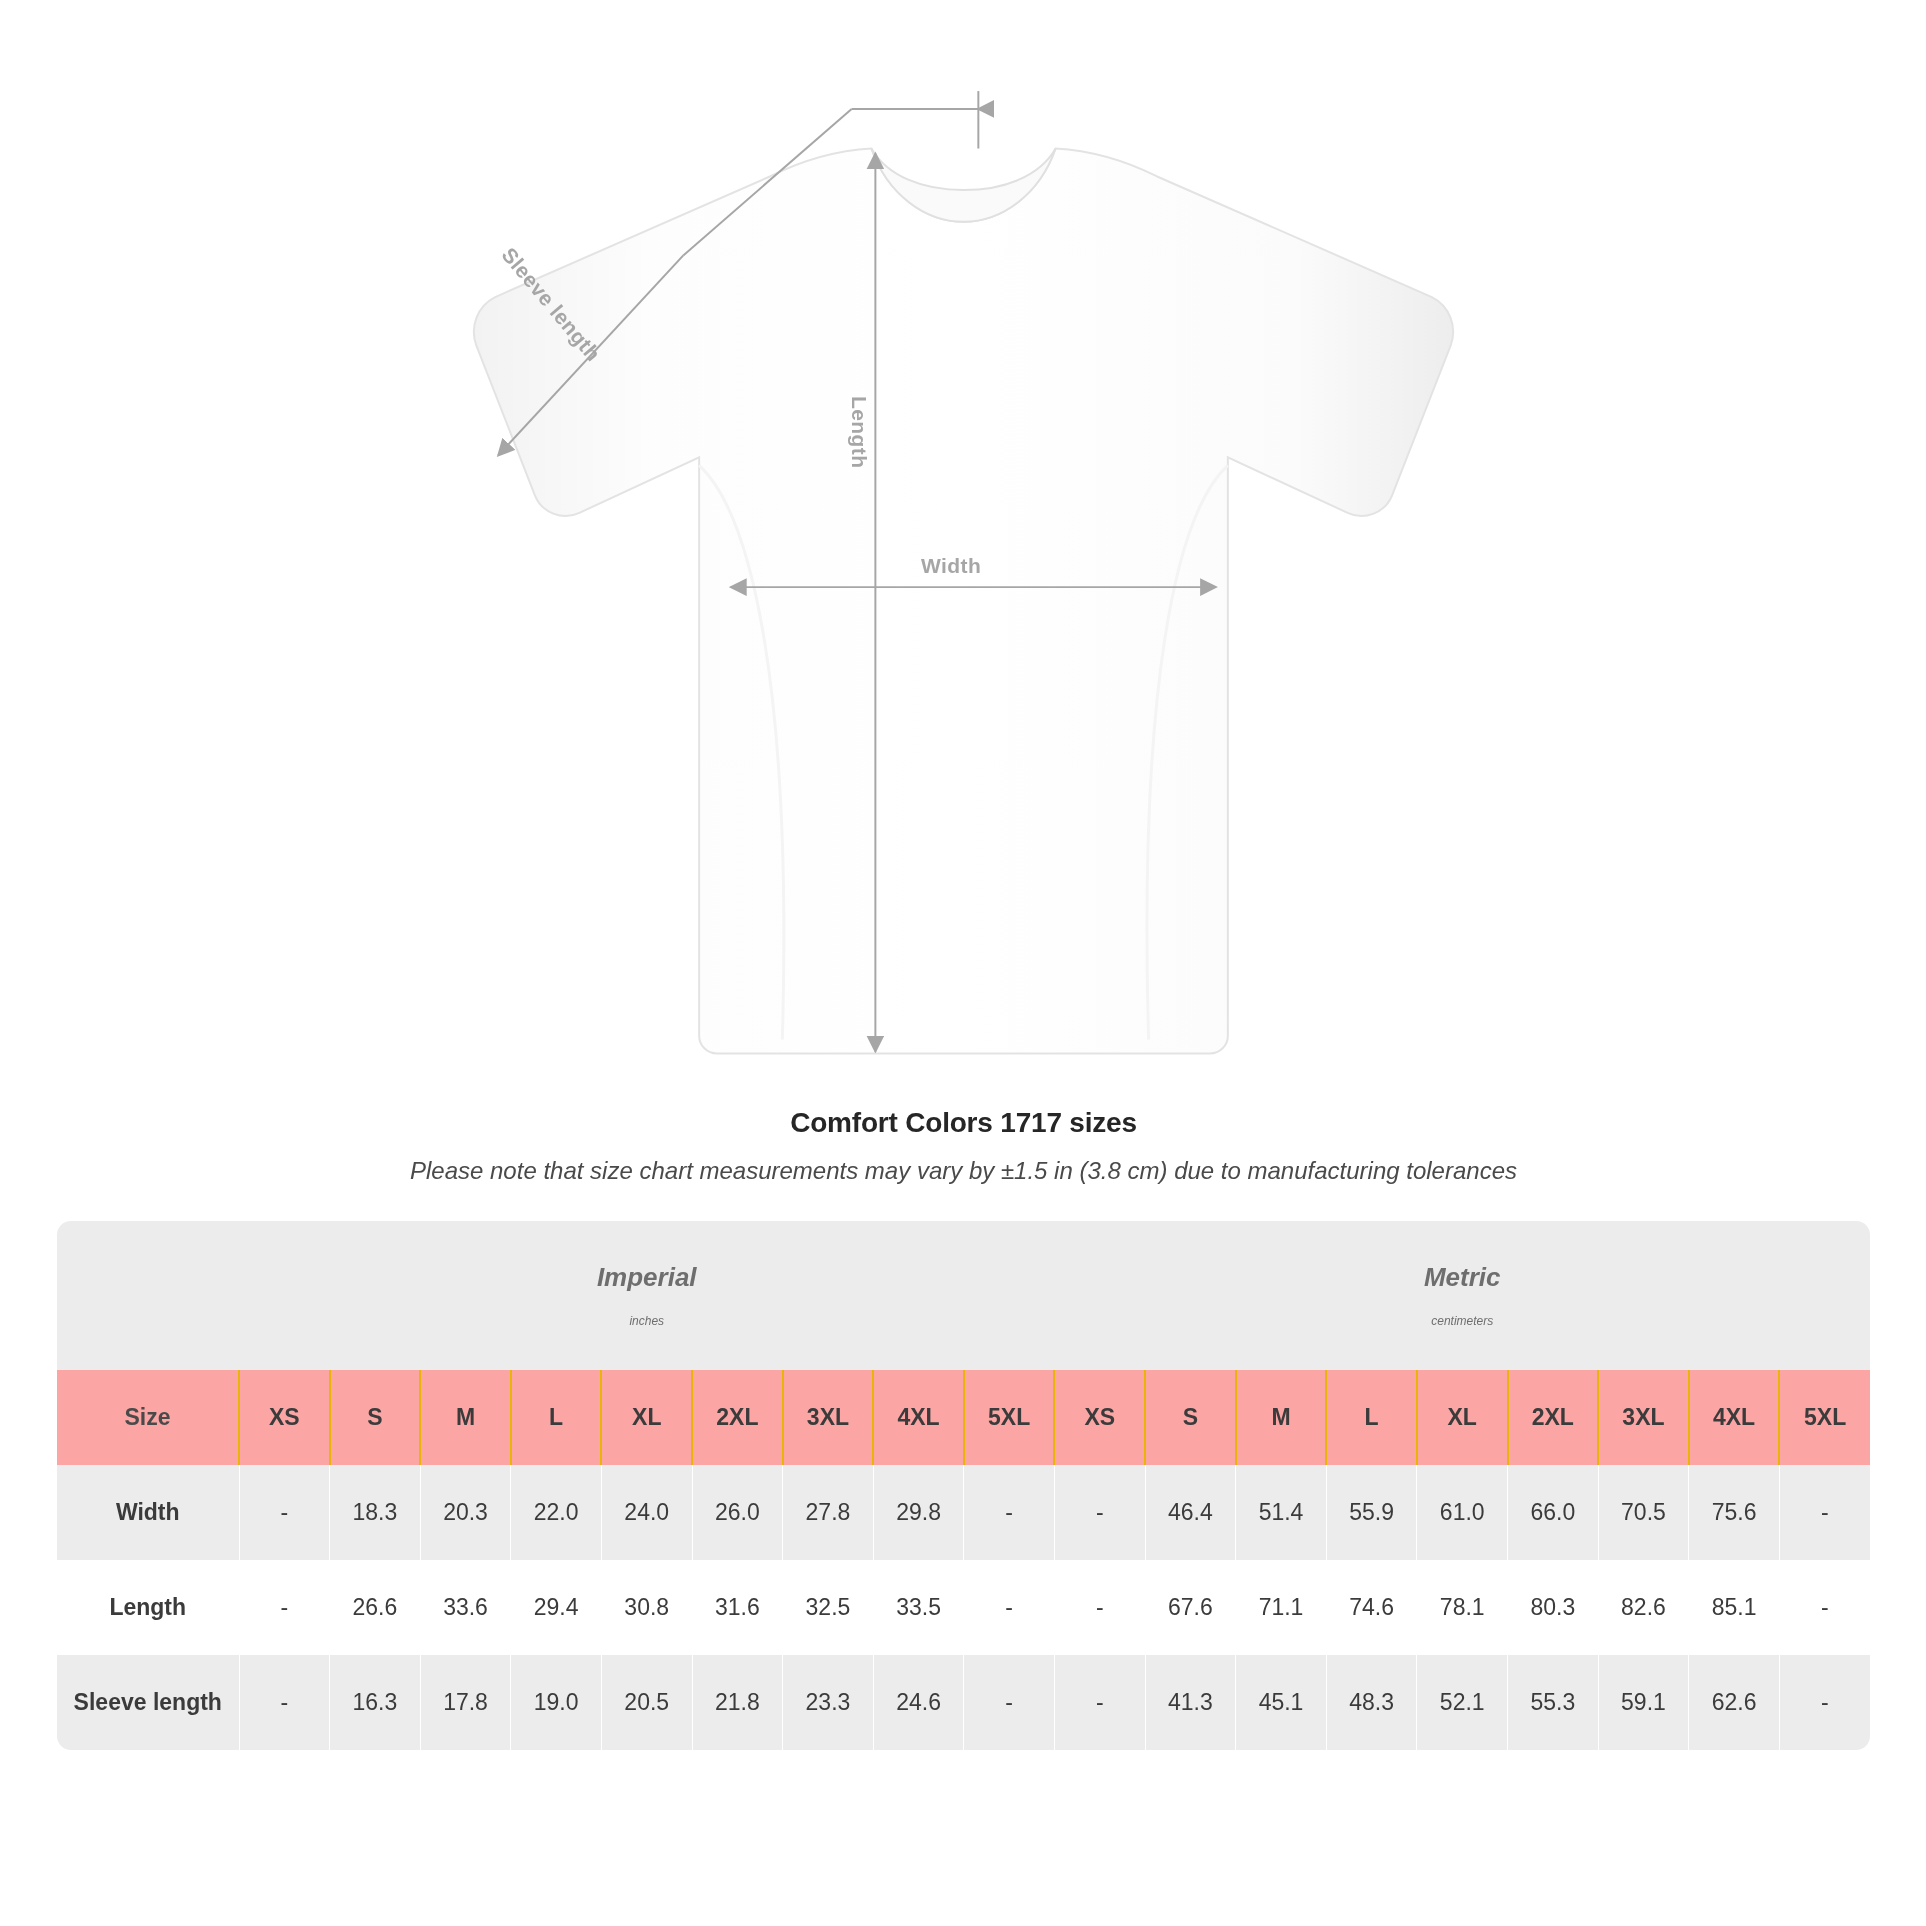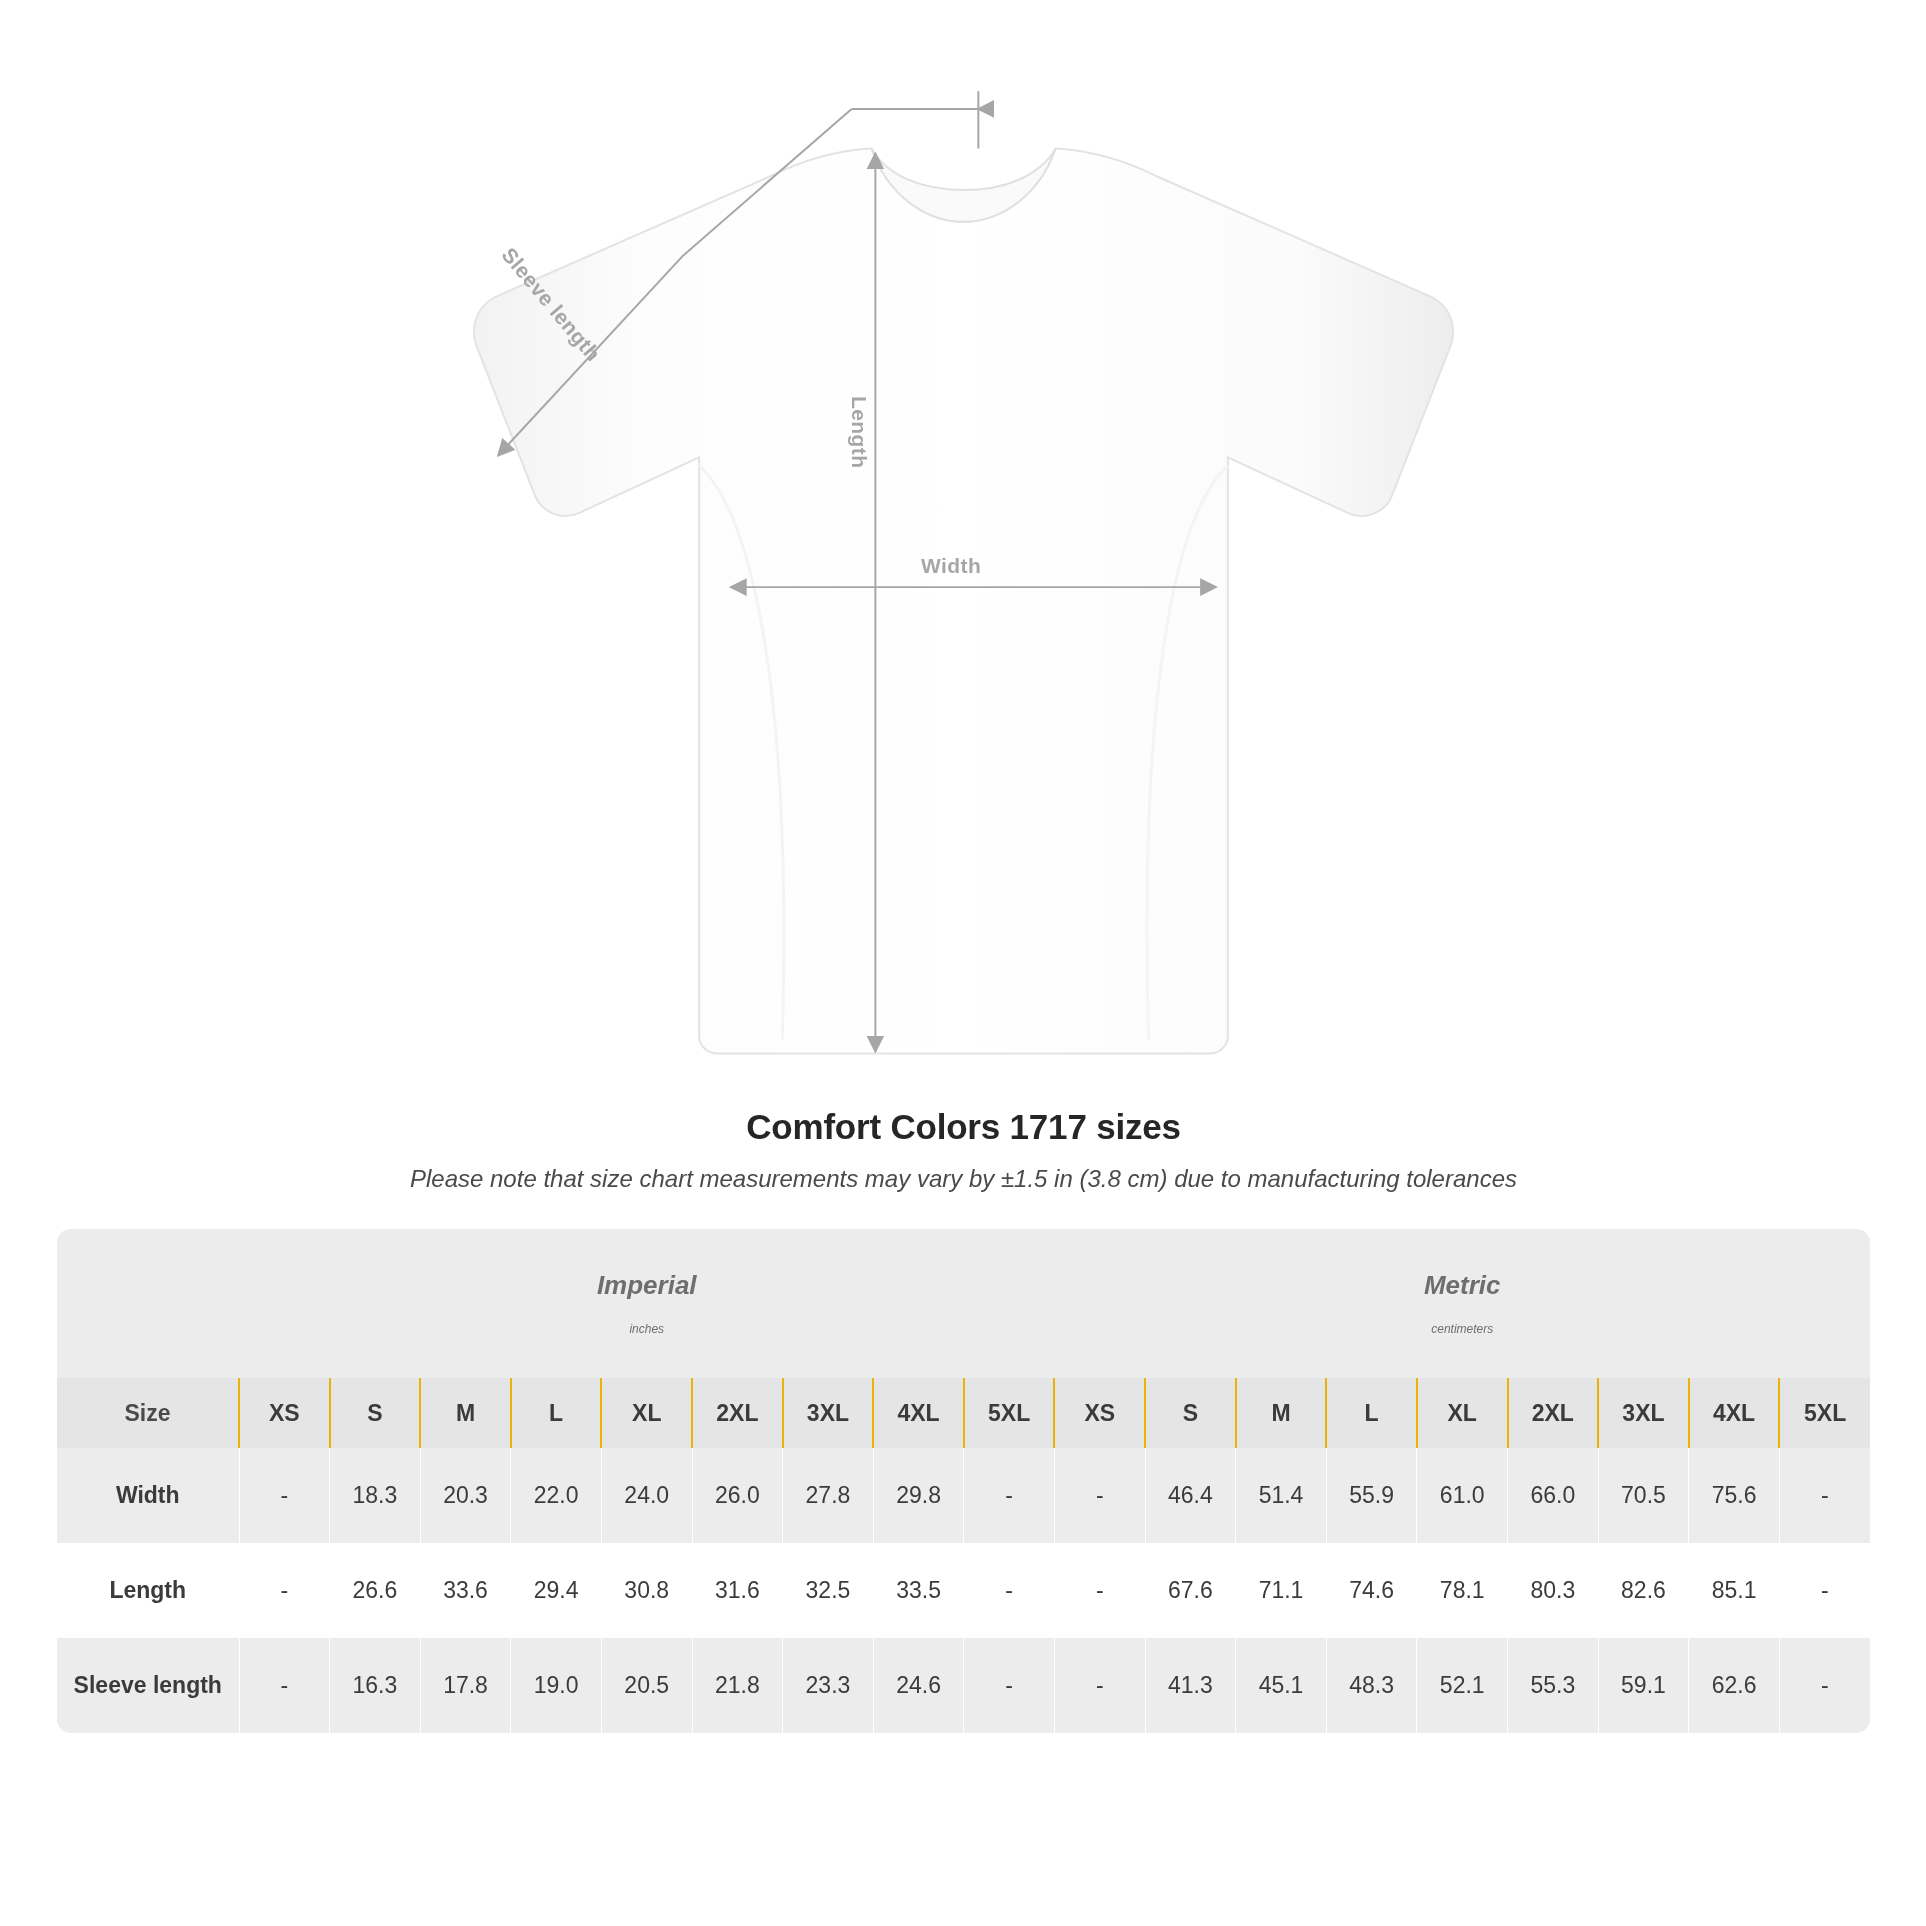--- a/index.html
+++ b/index.html
@@ -56,21 +56,21 @@
     transform: rotate(50deg);
     transform-origin: left top;
   }
 
   
   .title-block {
     text-align: center;
     margin-top: 8px;
   }
   .chart-title {
-    font-size: 35px;
+    font-size: 28px;
     font-weight: bold;
     color: #262626;
     margin: 0;
     letter-spacing: -0.2px;
   }
   .chart-note {
     font-size: 24px;
     font-style: italic;
     color: #4a4a4a;
     margin-top: 18px;
@@ -107,22 +107,22 @@
     color: #6e6e6e;
     line-height: 1.1;
   }
   .unit-sub {
     font-size: 12px;
     font-style: italic;
     color: #6e6e6e;
     margin-top: 22px;
   }
   .head-row td {
-    background: #e5e5e5;
-    height: 70px;
+    background: #fca5a5;
+    height: 95px;
     font-weight: bold;
     color: #4a4a4a;
     font-size: 24px;
   }
   .head-row td.rowlabel {
     font-weight: bold;
     color: #4a4a4a;
   }
   .data-row td {
     height: 95px;

